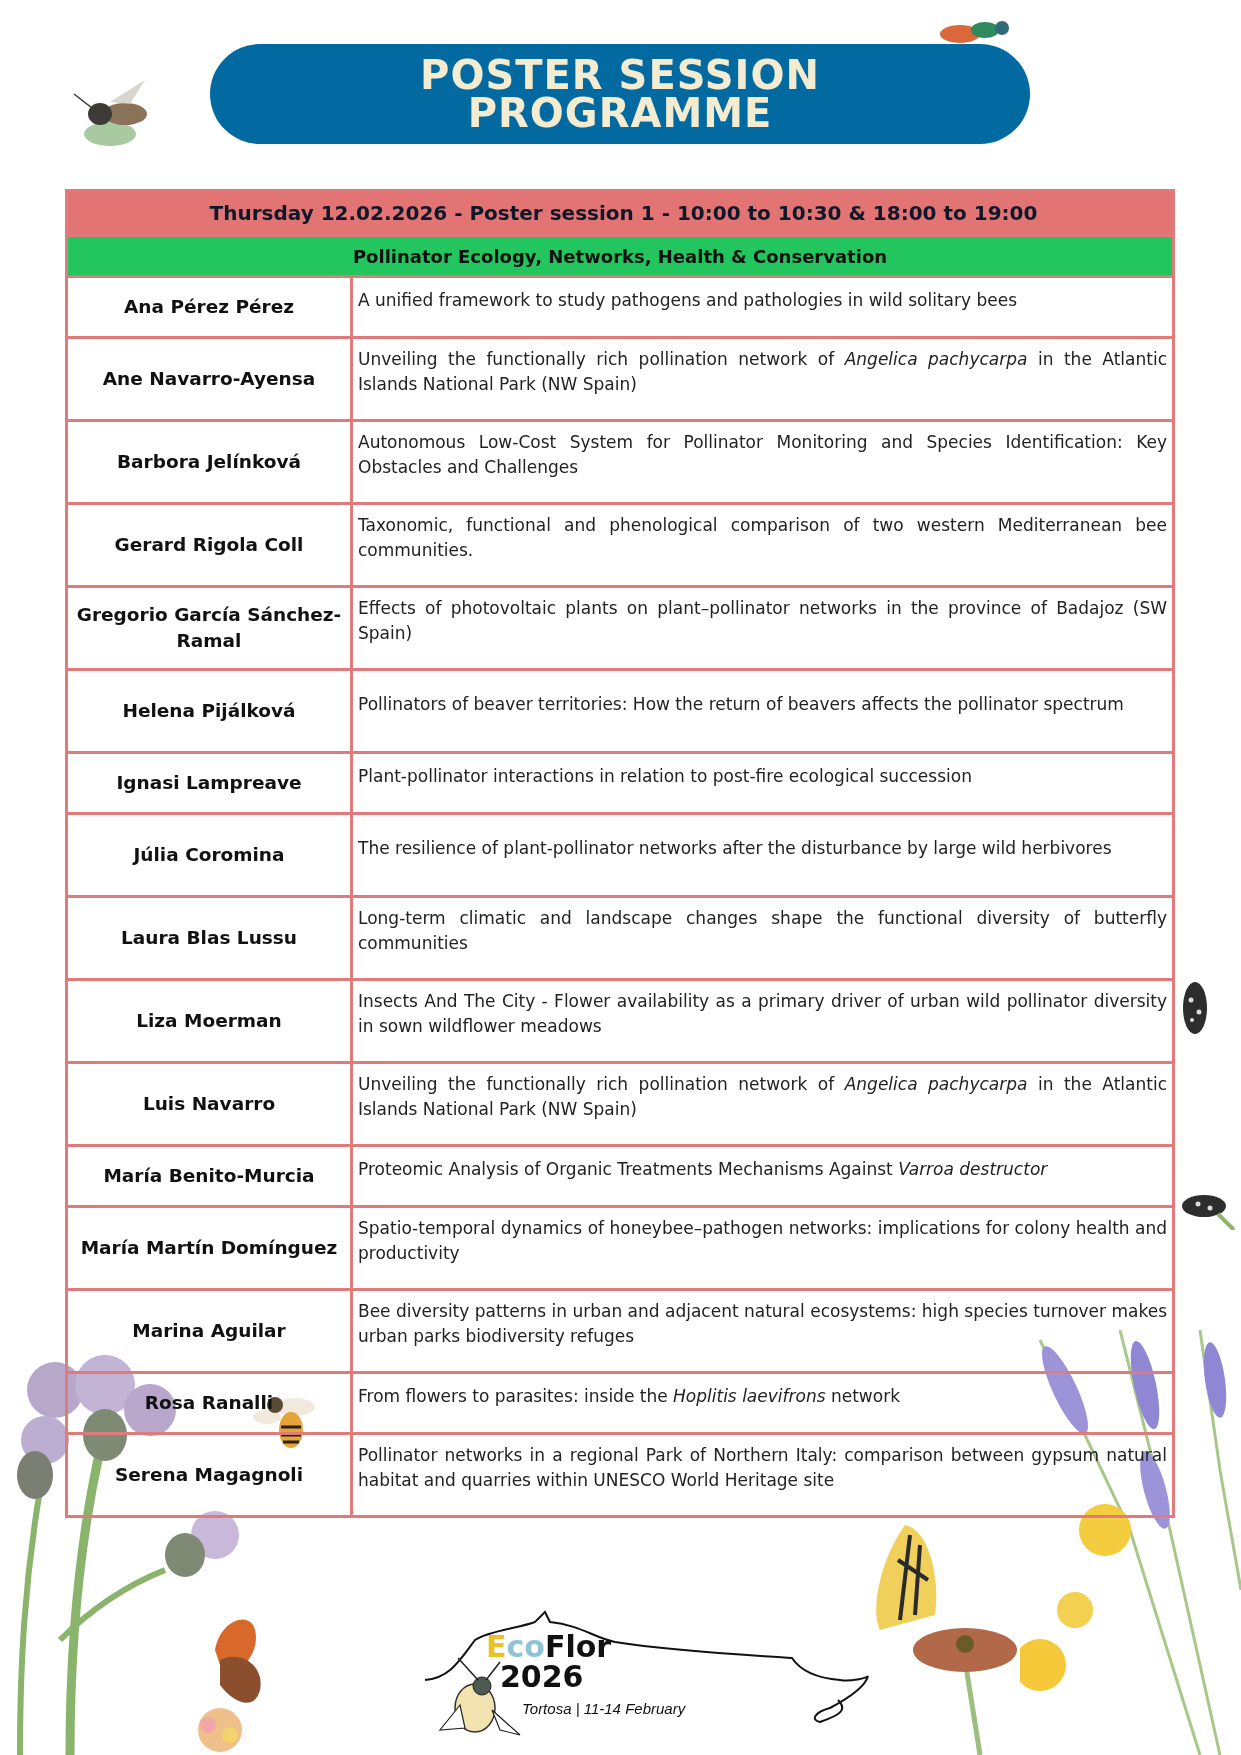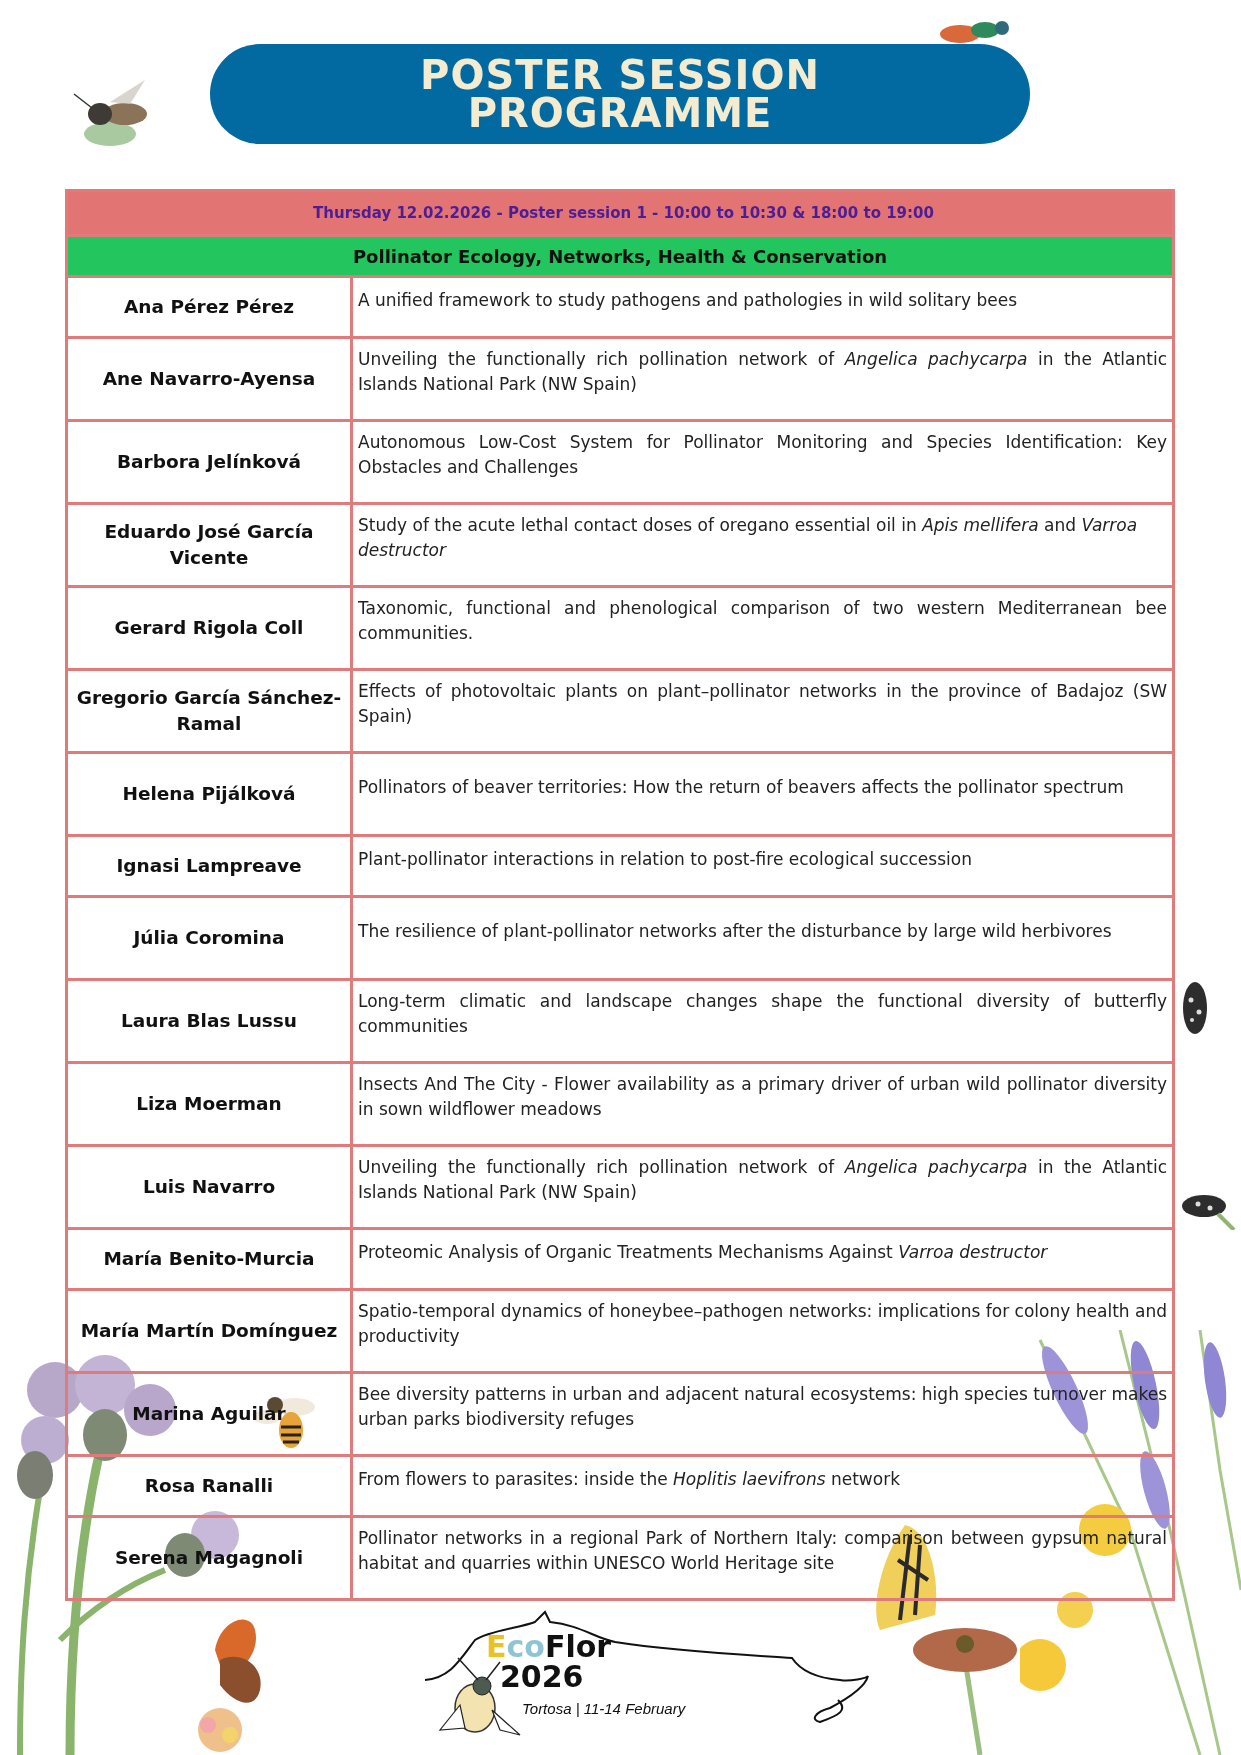--- a/index.html
+++ b/index.html
@@ -14,22 +14,22 @@
     color: #f4ecd0; font-family: "DejaVu Sans", sans-serif; font-weight: bold;
     font-size: 40px; line-height: 38px; letter-spacing: 1px; text-align: center;
   }
 
   .programme-table {
     position: absolute; left: 65px; top: 189px; width: 1110px;
     border-collapse: collapse; table-layout: fixed;
   }
   .programme-table td { border: 3px solid #e07b7b; padding: 0; }
   .session-header td {
-    background: #e37474; color: #4c1d95; text-align: center;
-    font-family: "DejaVu Sans", sans-serif; font-weight: bold; font-size: 15px;
+    background: #e37474; color: #0f172a; text-align: center;
+    font-family: "DejaVu Sans", sans-serif; font-weight: bold; font-size: 20px;
     height: 42px;
     padding-left: 7px;
   }
   .category-row td {
     background: #22c55e; color: #111; text-align: center;
     font-family: "DejaVu Sans", sans-serif; font-weight: bold; font-size: 18px;
     height: 38px;
   }
   .col-name { width: 285px; }
   td.name-cell {
@@ -174,24 +174,20 @@
       </tr>
       <tr class="r2">
         <td class="name-cell">Ane Navarro-Ayensa</td>
         <td class="title-cell"><span>Unveiling the functionally rich pollination network of </span><i>Angelica pachycarpa</i><span> in the Atlantic Islands National Park (NW Spain)</span></td>
       </tr>
       <tr class="r2">
         <td class="name-cell">Barbora Jelínková</td>
         <td class="title-cell"><span>Autonomous Low-Cost System for Pollinator Monitoring and Species Identification: Key Obstacles and Challenges</span></td>
       </tr>
       <tr class="r2">
-        <td class="name-cell">Eduardo José García Vicente</td>
-        <td class="title-cell left"><span>Study of the acute lethal contact doses of oregano essential oil in </span><i>Apis mellifera</i><span> and </span><i>Varroa destructor</i></td>
-      </tr>
-      <tr class="r2">
         <td class="name-cell">Gerard Rigola Coll</td>
         <td class="title-cell"><span>Taxonomic, functional and phenological comparison of two western Mediterranean bee communities.</span></td>
       </tr>
       <tr class="r2">
         <td class="name-cell">Gregorio García Sánchez-Ramal</td>
         <td class="title-cell"><span>Effects of photovoltaic plants on plant–pollinator networks in the province of Badajoz (SW Spain)</span></td>
       </tr>
       <tr class="r2">
         <td class="name-cell">Helena Pijálková</td>
         <td class="title-cell"><span>Pollinators of beaver territories: How the return of beavers affects the pollinator spectrum</span></td>

